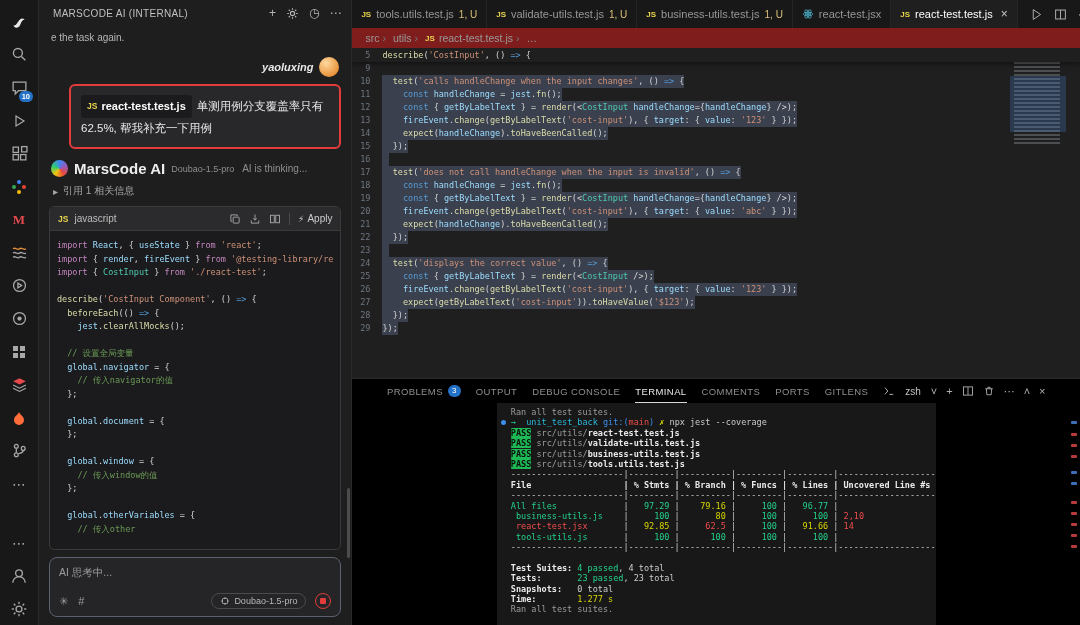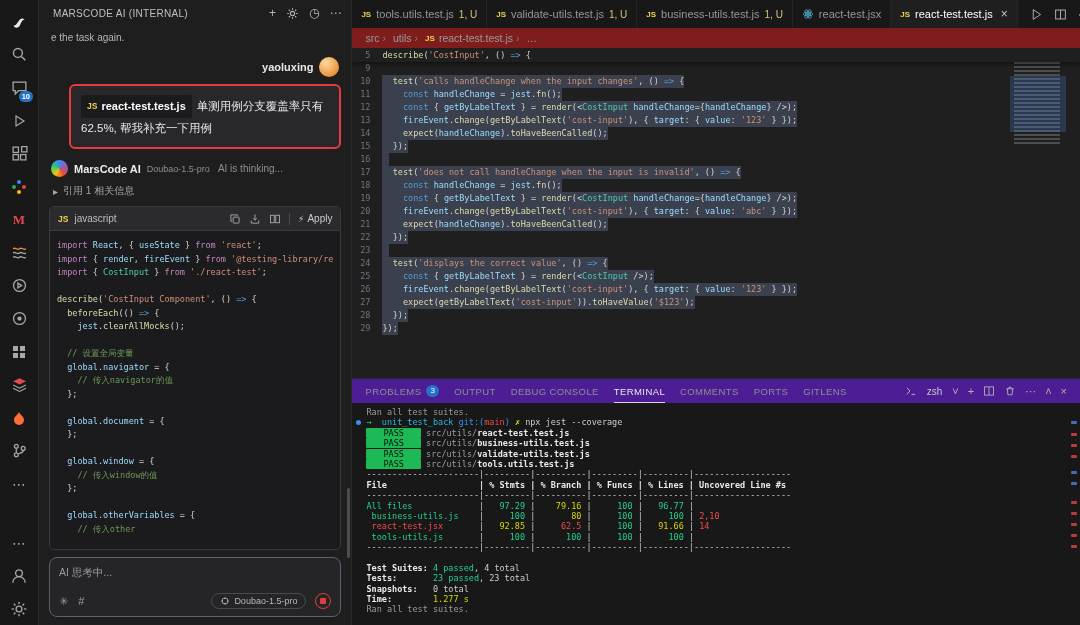--- a/index.html
+++ b/index.html
@@ -16,30 +16,30 @@
 .ab-spacer { flex:1; }
 
 
 .sidebar { flex:0 0 307px; background:#1e1e1e; border-right:1px solid #2a2a2a; display:flex; flex-direction:column; position:relative; }
 .sb-header { height:26px; display:flex; align-items:center; padding:0 10px 0 14px; }
 .sb-title { font-size:10px; color:#c0c0c0; letter-spacing:.3px; flex:1; white-space:nowrap; }
 .sb-actions { display:flex; gap:10px; align-items:center; color:#b4b4b4; }
 .sb-actions .glyph { font-size:12px; }
 .sb-body { flex:1; overflow:hidden; padding:0 10px; display:flex; flex-direction:column; }
 .tail-text { font-size:10px; color:#b5b5b5; margin:6px 0 12px 2px; }
-.user-row { display:flex; justify-content:flex-end; align-items:center; gap:6px; margin:2px 2px 7px 0; }
+.user-row { display:flex; justify-content:flex-end; align-items:center; gap:6px; margin:2px 2px 7px 0;font-style:italic; }
 .user-name { font-size:11px; font-weight:bold; color:#e8e8e8; }
 .avatar-user { width:20px; height:20px; border-radius:50%; background:radial-gradient(circle at 35% 30%, #ffd9a0, #e8923a 72%); }
 .user-msg { margin-left:20px; border:2px solid #e23c3c; border-radius:6px; background:#28282b; padding:9px 10px; }
 .msg-text { font-size:11.5px; color:#e9e9e9; line-height:1.75; }
 .file-chip { display:inline-flex; align-items:center; gap:4px; background:#1b1b1d; border-radius:3px; padding:2px 6px; margin-right:5px; font-weight:bold; color:#ffffff; font-size:11px; vertical-align:middle; }
 .js-mini { color:#e8d44d; font-weight:bold; font-size:8.5px; }
 .ai-row { display:flex; align-items:center; gap:6px; margin:11px 0 6px 2px; }
 .avatar-ai { width:17px; height:17px; border-radius:50%; background:conic-gradient(#4285f4,#9b59b6,#e74c3c,#f1c40f,#2ecc71,#4285f4); }
-.ai-name { font-size:11px; font-weight:bold; color:#ededed; }
+.ai-name { font-size:15px; font-weight:bold; color:#ededed; }
 .ai-model { font-size:9px; color:#8f8f8f; }
 .ai-status { font-size:10px; color:#8f8f8f; margin-left:2px; }
 .ref-row { font-size:10px; color:#a6a6a6; margin:1px 0 8px 4px; display:flex; gap:5px; align-items:center; }
 
 .codeblock { border:1px solid #3a3a3a; border-radius:5px; flex:1; display:flex; flex-direction:column; overflow:hidden; background:#1b1b1d; min-height:0; }
 .cb-header { flex:0 0 24px; background:#2b2b2d; display:flex; align-items:center; padding:0 8px; gap:6px; border-bottom:1px solid #3a3a3a; }
 .cb-lang-badge { color:#e8d44d; font-weight:bold; font-size:8.5px; }
 .cb-lang { font-size:10px; color:#bdbdbd; flex:1; }
 .cb-actions { display:flex; align-items:center; gap:8px; color:#ababab; }
 .cb-divider { width:1px; height:12px; background:#4a4a4a; }
@@ -84,29 +84,29 @@
 .codeLines .lc.sel:empty { width:7px; }
 
 
 .c-kw  { color:#c586c0; } .c-kw2 { color:#569cd6; } .c-fn { color:#dcdcaa; }
 .c-str { color:#ce9178; } .c-vr  { color:#9cdcfe; } .c-ty { color:#4ec9b0; }
 .c-pn  { color:#d4d4d4; } .c-cm  { color:#6a9955; }
 
 .c-fg { color:#cccccc; } .c-dim { color:#9b9b9b; } .c-fgb { color:#eaeaea; font-weight:bold; }
 .c-grn { color:#23d18b; } .c-red { color:#f14c4c; } .c-yel { color:#d7d700; }
 .c-cyn { color:#29b8db; } .c-blu { color:#3b8eea; }
-.c-pass { background:#1db954; color:#0d0d0d; font-weight:normal; padding:0 17px; border-radius:1px; }
+.c-pass { background:#1db954; color:#0d0d0d; font-weight:bold; padding:0 0; border-radius:1px; }
 
 .minimap { position:absolute; top:2px; right:14px; width:56px; height:94px; }
 .mm-rows { position:absolute; left:4px; top:0; width:46px; height:94px;
   background:repeating-linear-gradient(to bottom, rgba(170,180,190,.32) 0 2px, transparent 2px 4px); }
 .mm-sel { position:absolute; left:0; right:0; top:26px; height:56px; background:rgba(70,120,190,.30); }
 
 
-.panel { flex:0 0 247px; border-top:1px solid #2a2a2a; background:#4c1d95; display:flex; flex-direction:column; position:relative; }
+.panel { flex:0 0 247px; border-top:1px solid #2a2a2a; background:#000000; display:flex; flex-direction:column; position:relative;align-items:center; }
 .panel-tabs { flex:0 0 24px; display:flex; align-items:center; padding:0 13px; gap:15px; }
 .ptab { font-size:9.5px; letter-spacing:.4px; color:#8f8f8f; display:flex; align-items:center; gap:5px; height:100%; }
 .ptab.active { color:#e8e8e8; box-shadow:inset 0 -1px 0 #d7d7d7; }
 .pbadge { background:#2472c8; color:#fff; border-radius:8px; font-size:8px; padding:1px 4px; line-height:1.2; }
 .panel-actions { margin-left:auto; display:flex; align-items:center; gap:9px; color:#b0b0b0; }
 .panel-actions .glyph { font-size:11px; }
 .shell-label { font-size:10px; color:#c5c5c5; margin:0 1px; }
 .term { flex:1; padding:4px 0 0 14px; background:#181818; overflow:hidden; }
 .term .tline { height:10.4px; line-height:10.4px; font-size:8.5px; }
 .marker { position:absolute; left:-10px; top:2.5px; width:5px; height:5px; border-radius:50%; }
@@ -515,22 +515,22 @@
           </span>
           <span class="glyph">⋯</span>
           <span class="glyph">˄</span>
           <span class="glyph">×</span>
         </span>
       </div>
       <div class="term">
           <div class="tline"><span class="lc"><span class="c-dim">Ran all test suites.</span></span></div>
           <div class="tline"><span class="marker m-blue"></span><span class="lc"><span class="c-grn">→  </span><span class="c-cyn">unit_test_back </span><span class="c-blu">git:(</span><span class="c-red">main</span><span class="c-blu">) </span><span class="c-yel">✗ </span><span class="c-fg">npx jest --coverage</span></span></div>
           <div class="tline"><span class="lc"><span class="c-pass">PASS</span><span class="c-fg"> </span><span class="c-dim">src/utils/</span><span class="c-fgb">react-test.test.js</span></span></div>
+          <div class="tline"><span class="lc"><span class="c-pass">PASS</span><span class="c-fg"> </span><span class="c-dim">src/utils/</span><span class="c-fgb">validate-utils.test.js</span></span></div>
           <div class="tline"><span class="lc"><span class="c-pass">PASS</span><span class="c-fg"> </span><span class="c-dim">src/utils/</span><span class="c-fgb">business-utils.test.js</span></span></div>
-          <div class="tline"><span class="lc"><span class="c-pass">PASS</span><span class="c-fg"> </span><span class="c-dim">src/utils/</span><span class="c-fgb">validate-utils.test.js</span></span></div>
           <div class="tline"><span class="lc"><span class="c-pass">PASS</span><span class="c-fg"> </span><span class="c-dim">src/utils/</span><span class="c-fgb">tools.utils.test.js</span></span></div>
           <div class="tline"><span class="lc"><span class="c-fg">----------------------|---------|----------|---------|---------|-------------------</span></span></div>
           <div class="tline"><span class="lc"><span class="c-fgb">File                  | % Stmts | % Branch | % Funcs | % Lines | Uncovered Line #s </span></span></div>
           <div class="tline"><span class="lc"><span class="c-fg">----------------------|---------|----------|---------|---------|-------------------</span></span></div>
           <div class="tline"><span class="lc"><span class="c-grn">All files             </span><span class="c-fg">|</span><span class="c-grn">   97.29 </span><span class="c-fg">|</span><span class="c-yel">    79.16 </span><span class="c-fg">|</span><span class="c-grn">     100 </span><span class="c-fg">|</span><span class="c-grn">   96.77 </span><span class="c-fg">|</span></span></div>
           <div class="tline"><span class="lc"><span class="c-grn"> business-utils.js    </span><span class="c-fg">|</span><span class="c-grn">     100 </span><span class="c-fg">|</span><span class="c-yel">       80 </span><span class="c-fg">|</span><span class="c-grn">     100 </span><span class="c-fg">|</span><span class="c-grn">     100 </span><span class="c-fg">|</span><span class="c-red"> 2,10</span></span></div>
           <div class="tline"><span class="lc"><span class="c-red"> react-test.jsx       </span><span class="c-fg">|</span><span class="c-yel">   92.85 </span><span class="c-fg">|</span><span class="c-red">     62.5 </span><span class="c-fg">|</span><span class="c-grn">     100 </span><span class="c-fg">|</span><span class="c-yel">   91.66 </span><span class="c-fg">|</span><span class="c-red"> 14</span></span></div>
           <div class="tline"><span class="lc"><span class="c-grn"> tools-utils.js       </span><span class="c-fg">|</span><span class="c-grn">     100 </span><span class="c-fg">|</span><span class="c-grn">      100 </span><span class="c-fg">|</span><span class="c-grn">     100 </span><span class="c-fg">|</span><span class="c-grn">     100 </span><span class="c-fg">|</span></span></div>
           <div class="tline"><span class="lc"><span class="c-fg">----------------------|---------|----------|---------|---------|-------------------</span></span></div>
           <div class="tline"><span class="lc"></span></div>

